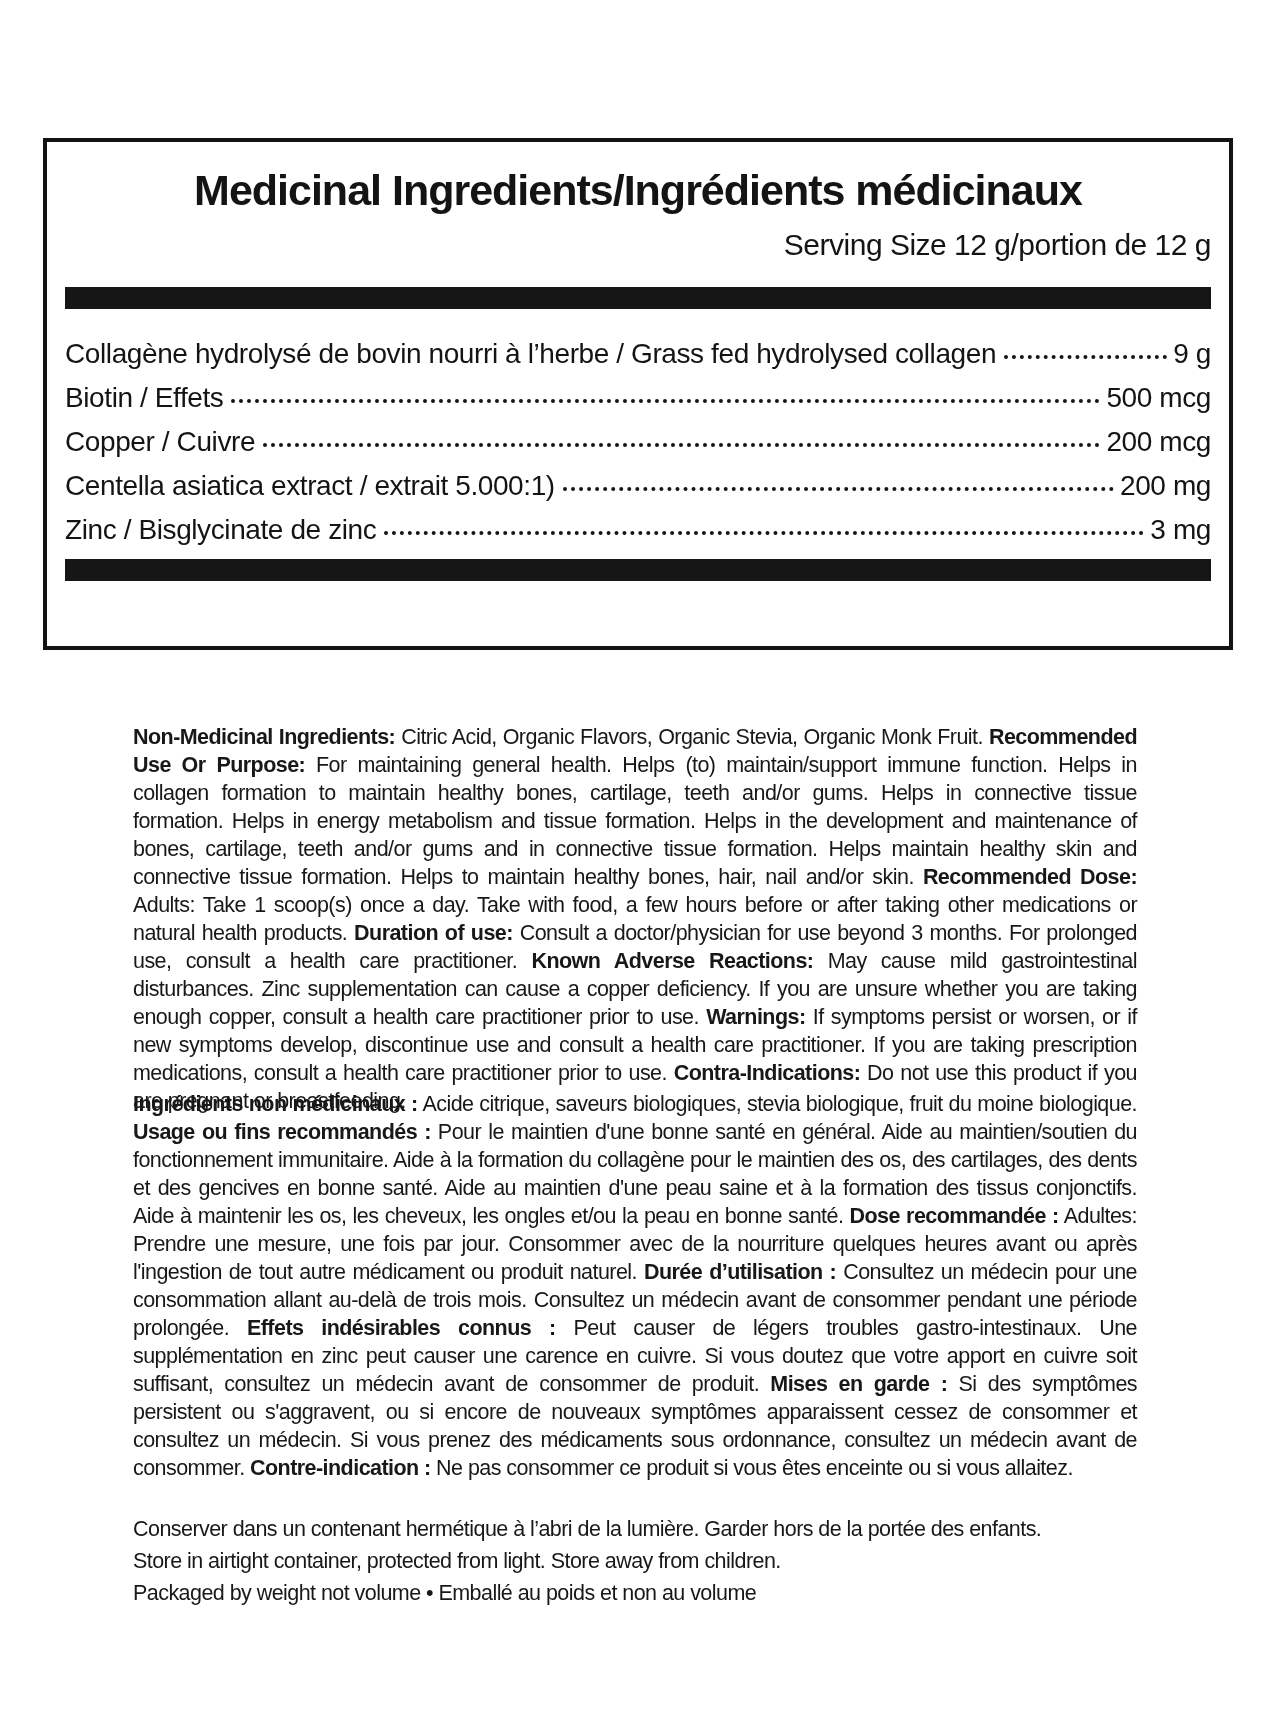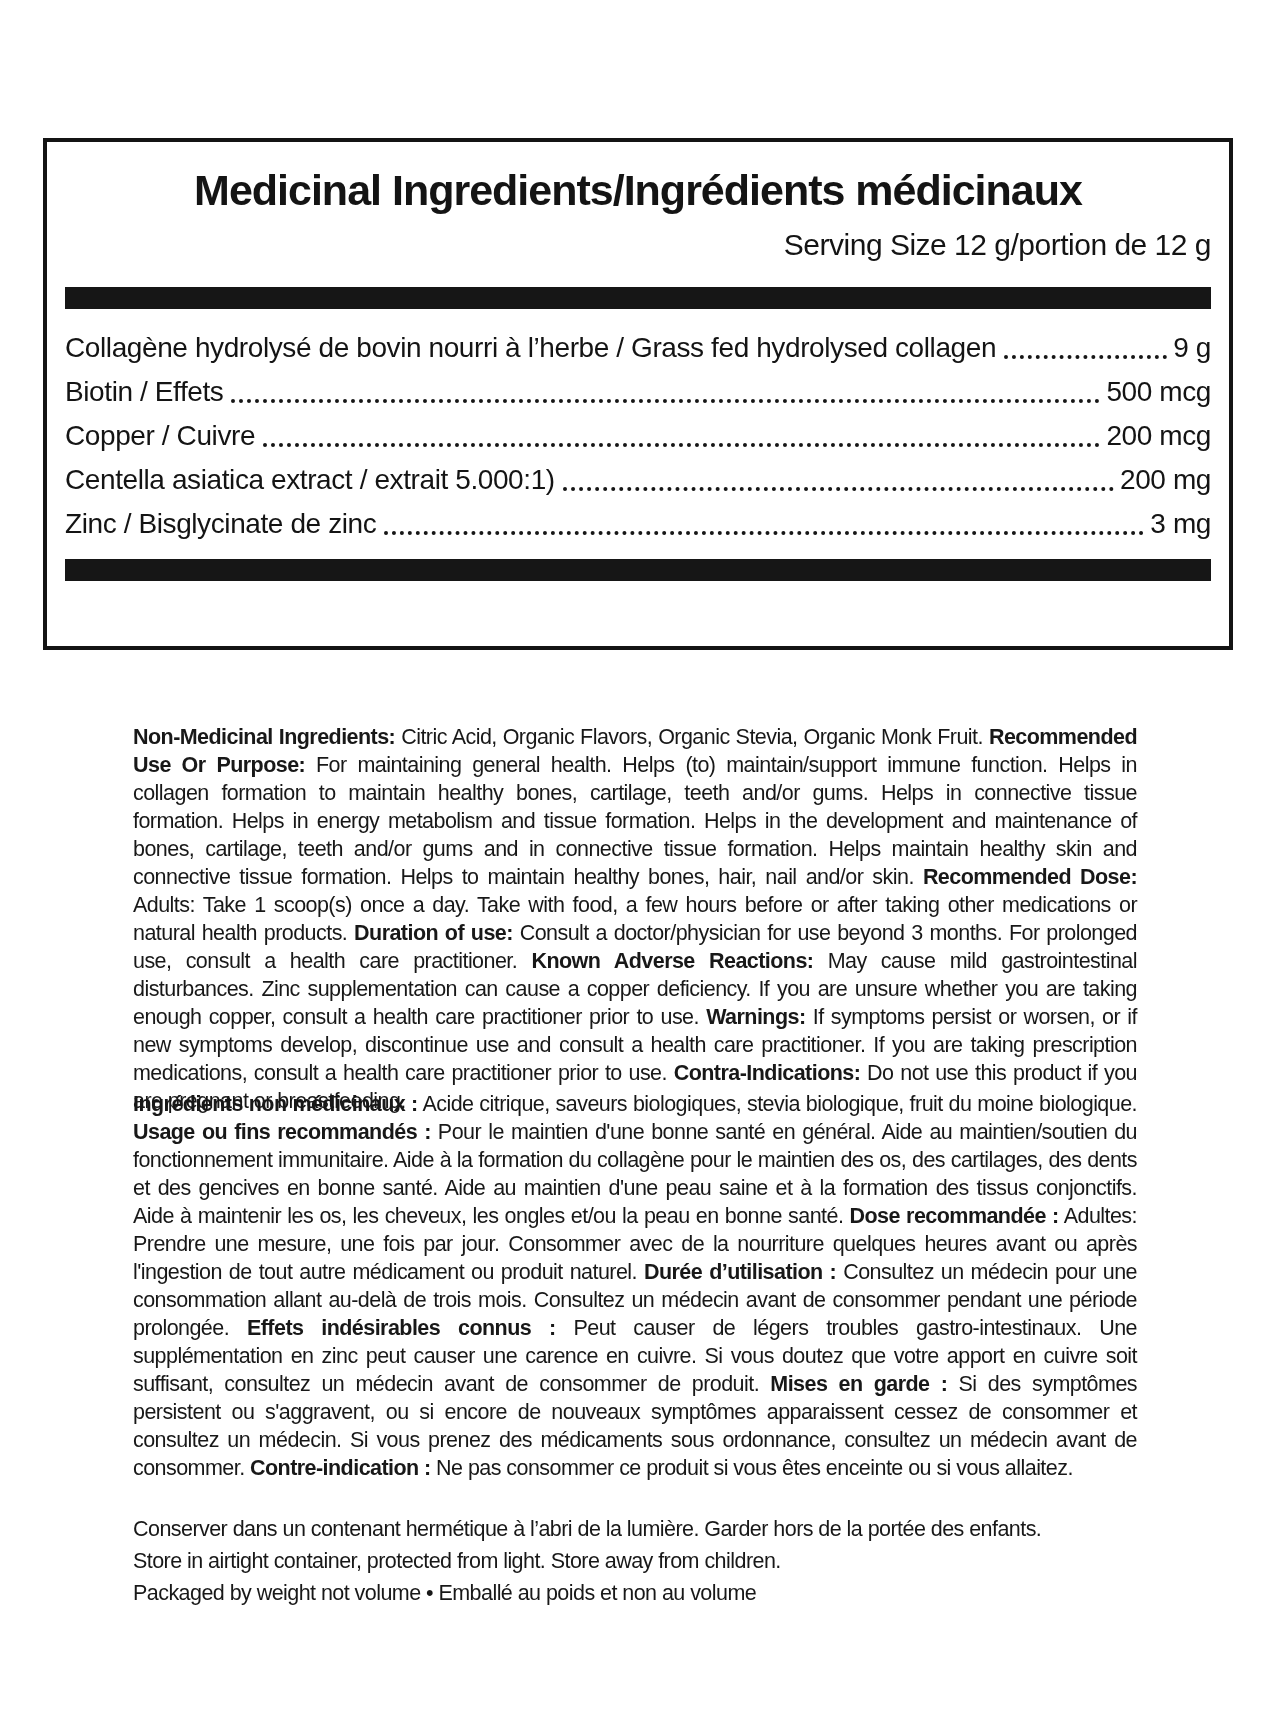--- a/index.html
+++ b/index.html
@@ -19,21 +19,21 @@
     letter-spacing:-1px; margin-top:8px;
   }
   .fb-serving {
     text-align:right; font-size:30px; line-height:1.15; letter-spacing:-0.5px;
     margin-top:14px;
   }
   .bar { height:22px; background:#161616; margin-top:24px; }
   .bar.bottom { margin-top:13px; }
   .rows { margin-top:17px; }
   .row {
-    display:flex; align-items:center; height:44px; font-size:28px;
+    display:flex; align-items:flex-end; height:44px; font-size:28px;
     letter-spacing:-0.4px; white-space:nowrap;
   }
   .row .nm  { flex:0 1 auto; overflow:hidden; }
   .row .dots{
     flex:1 1 auto; min-width:22px; height:0;
     border-bottom:4px dotted #161616;
     align-self:flex-end; margin:0 6px 11px 8px;
   }
   .row .amt { flex:0 0 auto; }
 

